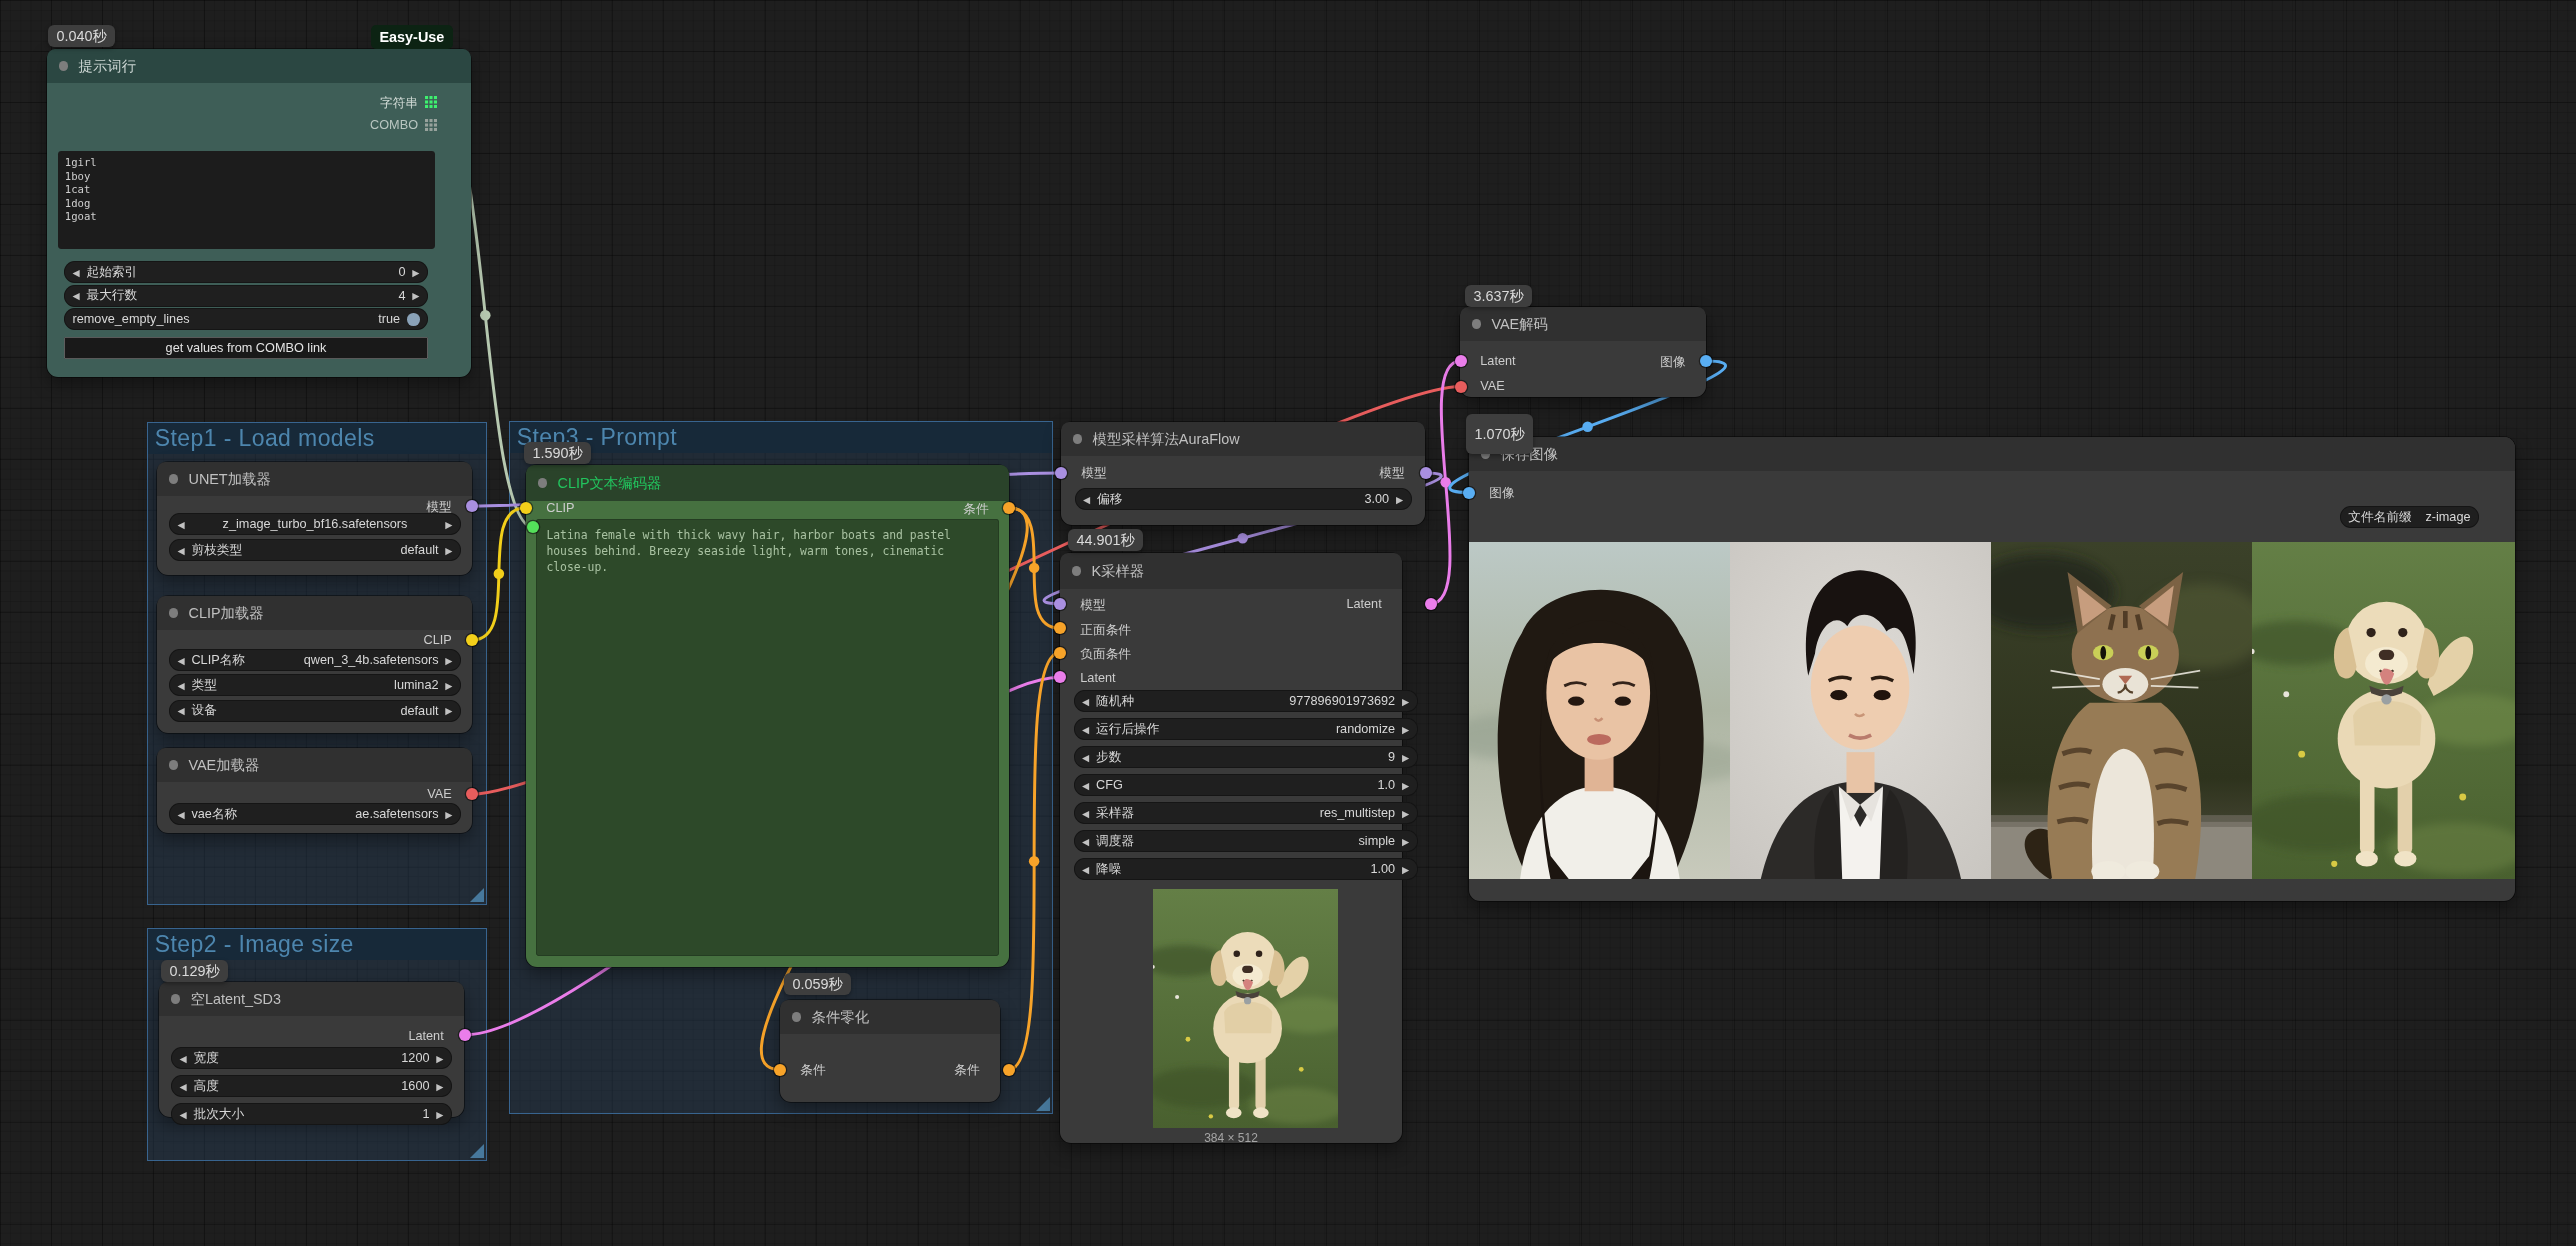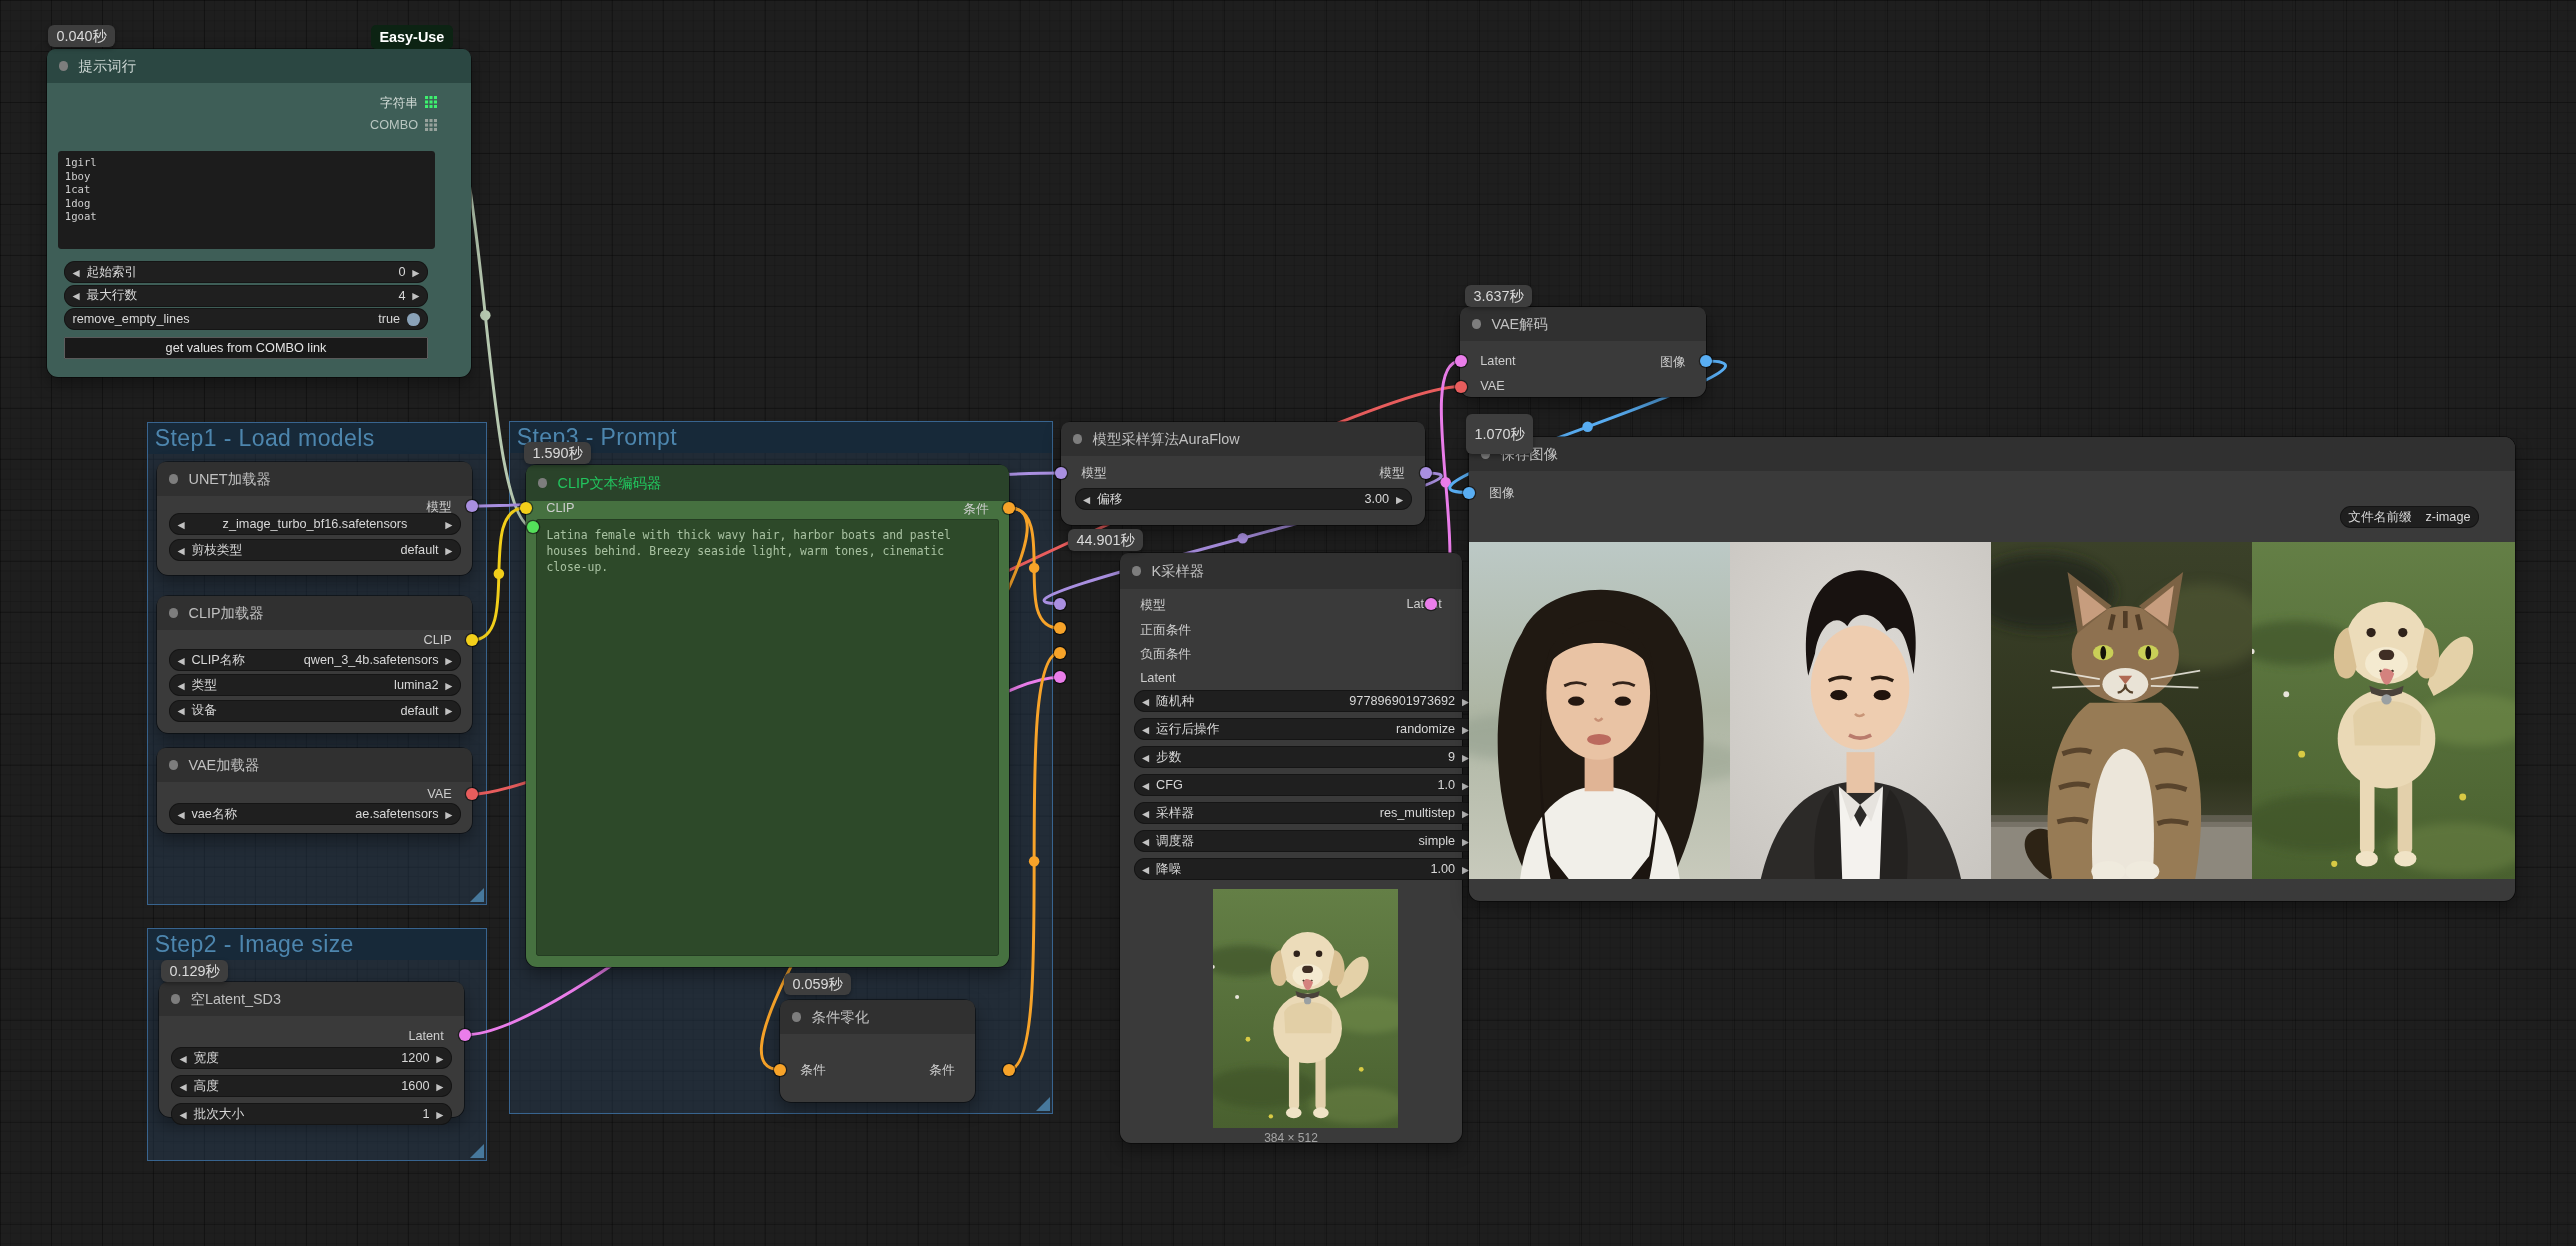--- a/index.html
+++ b/index.html
@@ -279,21 +279,21 @@
       <span class="node-title" style="color:#22c55e;">CLIP文本编码器</span>
     </div>
     <div class="slot" style="left:20.3px;top:36px;">CLIP</div>
     <div class="slot right" style="right:20.3px;top:36px;">条件</div>
     <div class="textarea green" style="left:10.2px;top:54px;width:442px;height:422px;">
         <div>Latina female with thick wavy hair, harbor boats and pastel houses behind. Breezy seaside light, warm tones, cinematic close-up.</div>
       </div>
   </div>
 
   <div class="badge" style="left:784px;top:973px;height:22px;">0.059秒</div>
-  <div class="node" style="left:780px;top:1000px;width:195px;height:102px;">
+  <div class="node" style="left:780px;top:1000px;width:220px;height:102px;">
     <div class="node-header">
       <span class="tdot"></span>
       <span class="node-title">条件零化</span>
     </div>
     <div class="slot" style="left:20.3px;top:62px;">条件</div>
     <div class="slot right" style="right:20.3px;top:62px;">条件</div>
   </div>
 
   <div class="node" style="left:1061px;top:422px;width:364px;height:103px;">
     <div class="node-header">
@@ -307,21 +307,21 @@
           <span class="arr">◀</span>
           <span class="wl">偏移</span>
           <span class="sp"></span>
           <span class="wv">3.00</span>
           <span class="arr">▶</span>
         </div>
       </div>
   </div>
 
   <div class="badge" style="left:1068px;top:529px;height:22px;">44.901秒</div>
-  <div class="node" style="left:1120px;top:553px;width:342px;height:590px;">
+  <div class="node" style="left:1060px;top:553px;width:342px;height:590px;">
     <div class="node-header" style="height:36px;">
       <span class="tdot"></span>
       <span class="node-title">K采样器</span>
     </div>
     <div class="slot" style="left:20.3px;top:44px;">模型</div>
     <div class="slot" style="left:20.3px;top:69px;">正面条件</div>
     <div class="slot" style="left:20.3px;top:93px;">负面条件</div>
     <div class="slot" style="left:20.3px;top:118px;">Latent</div>
     <div class="slot right" style="right:20.3px;top:44px;">Latent</div>
     <div class="widgets" style="left:13.6px;top:137px;width:344px;gap:6px;">

